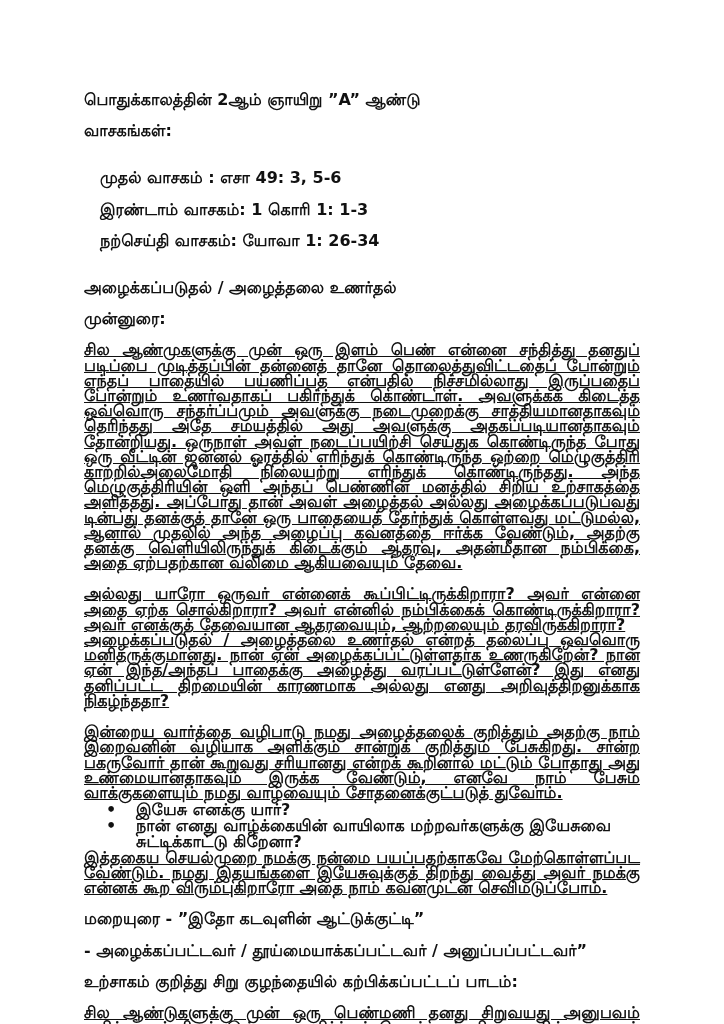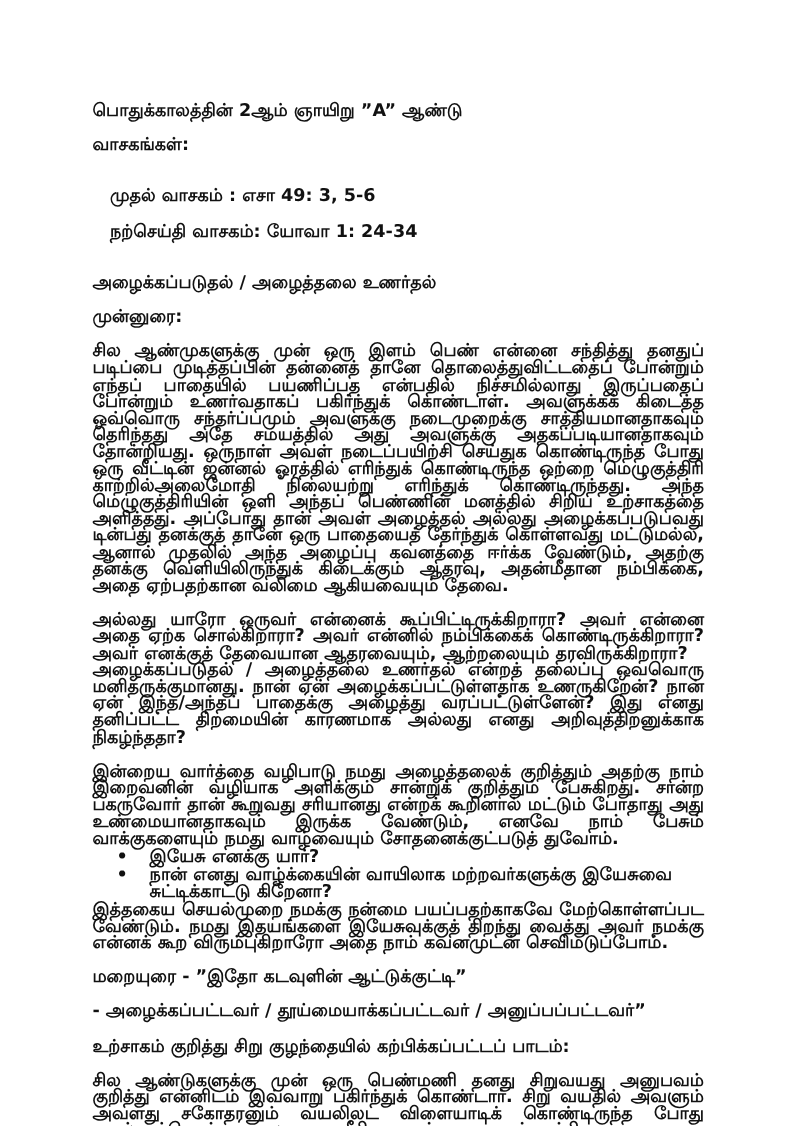--- a/index.html
+++ b/index.html
@@ -7,41 +7,42 @@
     width: 724px; height: 1024px; overflow: hidden; position: relative;
     font-family: "DejaVu Sans", "Liberation Sans", sans-serif;
     color: #111111;
   }
   .page {
     position: absolute; left: 84px; top: 92px; width: 556px;
     font-size: 16px; font-weight: bold; line-height: 15.2px;
   }
   .line { margin: 0; white-space: normal; }
   .gap { height: 16px; }
-  .justify { text-align: justify; text-align-last: left; }
+  .justify { text-align: justify; text-align-last: left; text-decoration: underline; }
   ul.bullets { margin: 2px 0 0 0; padding-left: 52px; list-style: none; }
   ul.bullets li { position: relative; margin: 0 0 1px 0; }
   ul.bullets li .dot {
     position: absolute; left: -30px; top: 0; width: 10px; text-align: center;
   }
   .reading-line { margin: 16px; }
 </style>
 </head>
 <body>
 
 <div class="page">
   <p class="line">பொதுக்காலத்தின்  2ஆம்  ஞாயிறு   ”A”  ஆண்டு</p>
   <div class="gap"></div>
 
   <p class="line">வாசகங்கள்:</p>
   <div class="gap"></div>
 
   <div>
     <p class="reading-line">முதல் வாசகம் :  எசா  49: 3, 5-6</p>
-    <p class="reading-line">நற்செய்தி  வாசகம்:  யோவா 1: 24-34</p>
+    <p class="reading-line">இரண்டாம் வாசகம்:  1  கொரி 1: 1-3</p>
+    <p class="reading-line">நற்செய்தி  வாசகம்:  யோவா 1: 26-34</p>
   </div>
   <div class="gap"></div>
 
   <p class="line">அழைக்கப்படுதல் /  அழைத்தலை  உணர்தல்</p>
   <div class="gap"></div>
 
   <p class="line">முன்னுரை:</p>
   <div class="gap"></div>
 
   <p class="line justify">சில  ஆண்முகளுக்கு  முன்  ஒரு இளம் பெண்  என்னை  சந்தித்து  தனதுப்  படிப்பை முடித்தப்பின்  தன்னைத்  தானே தொலைத்துவிட்டதைப்  போன்றும்  எந்தப் பாதையில் பயணிப்பத என்பதில்  நிச்சமில்லாது  இருப்பதைப் போன்றும் உணர்வதாகப்  பகிர்ந்துக் கொண்டாள்.  அவளுக்கக் கிடைத்த ஒவ்வொரு சந்தர்ப்பமும் அவளுக்கு நடைமுறைக்கு சாத்தியமானதாகவும் தெரிந்தது அதே சமயத்தில் அது அவளுக்கு அதகப்படியானதாகவும் தோன்றியது.  ஒருநாள் அவள் நடைப்பயிற்சி செய்துக கொண்டிருந்த போது ஒரு வீட்டின் ஜன்னல் ஓரத்தில் எரிந்துக் கொண்டிருந்த ஒற்றை   மெழுகுத்திரி காற்றில்அலைமோதி நிலையற்று எரிந்துக் கொண்டிருந்தது.  அந்த மெழுகுத்திரியின் ஒளி அந்தப் பெண்ணின் மனத்தில் சிறிய உற்சாகத்தை அளித்தது.  அப்போது தான் அவள் அழைத்தல் அல்லது அழைக்கப்படுபவது டின்பது  தனக்குத் தானே ஒரு பாதையைத் தேர்ந்துக் கொள்ளவது மட்டுமல்ல, ஆனால் முதலில் அந்த அழைப்பு கவனத்தை ஈர்க்க வேண்டும்,  அதற்கு தனக்கு வெளியிலிருந்துக் கிடைக்கும்  ஆதரவு,  அதன்மீதான  நம்பிக்கை,  அதை ஏற்பதற்கான வலிமை ஆகியவையும் தேவை.</p>

